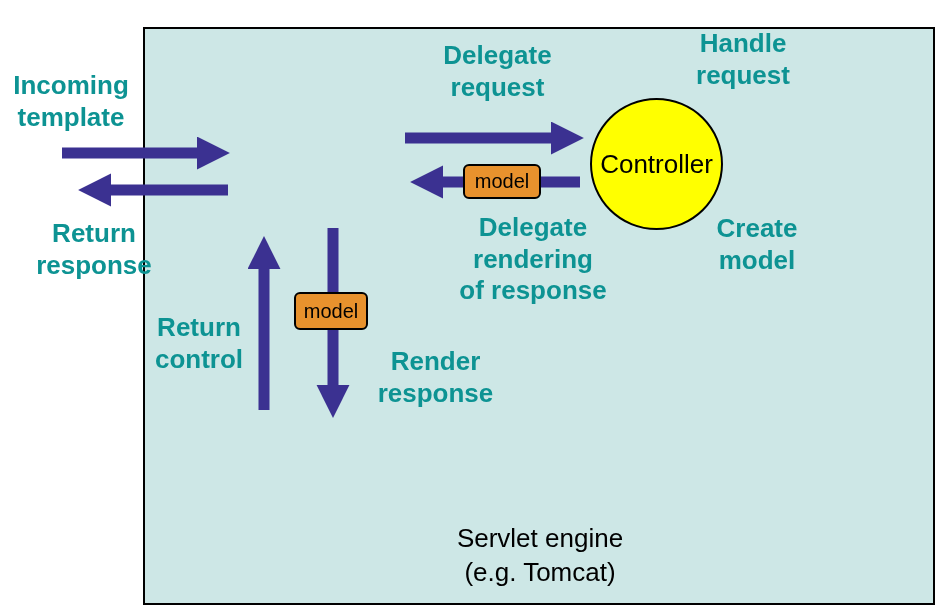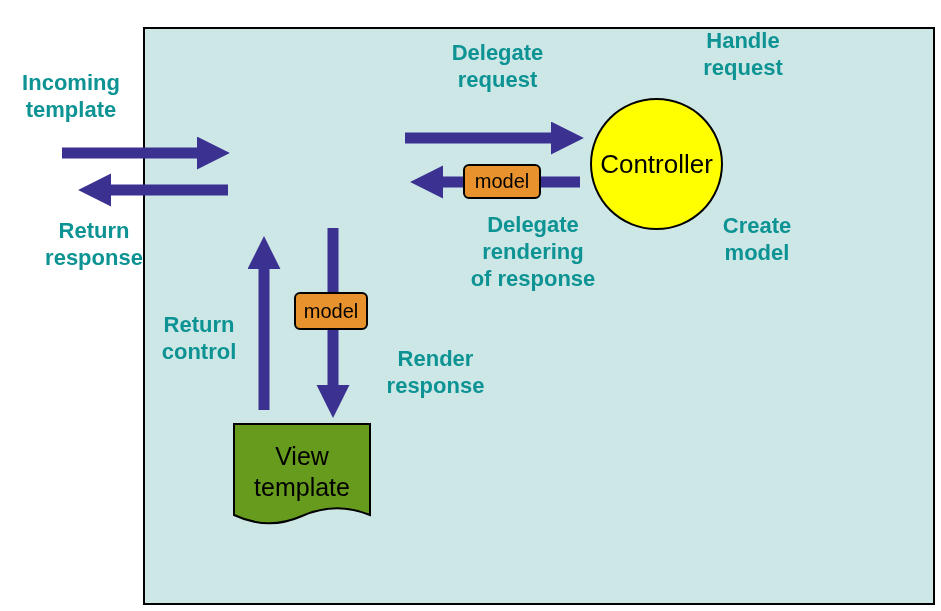--- a/index.html
+++ b/index.html
@@ -40,21 +40,21 @@
   }
   .model-box{
     position:absolute;background:var(--model-bg);border:2px solid #000;border-radius:6px;
     display:flex;align-items:center;justify-content:center;
     font-size:20px;color:#000;
   }
   .model-upper{left:463px;top:164px;width:78px;height:35px;}
   .model-lower{left:294px;top:292px;width:74px;height:38px;}
   .teal-label{
     position:absolute;color:var(--label-teal);font-weight:bold;
-    font-size:22px;line-height:1.22;text-align:center;white-space:pre-line;
+    font-size:26px;line-height:1.22;text-align:center;white-space:pre-line;
   }
   .lbl-incoming{left:2px;top:70px;width:138px;}
   .lbl-return-response{left:18px;top:218px;width:152px;}
   .lbl-delegate-request{left:425px;top:40px;width:145px;}
   .lbl-handle-request{left:678px;top:28px;width:130px;}
   .lbl-delegate-rendering{left:443px;top:212px;width:180px;}
   .lbl-create-model{left:697px;top:213px;width:120px;text-align:center;}
   .lbl-return-control{left:140px;top:312px;width:118px;}
   .lbl-render-response{left:363px;top:346px;width:145px;}
   .engine-caption{
@@ -85,27 +85,20 @@
     <path d="M580,182 L442,182" style="stroke:var(--arrow)" stroke-width="11" fill="none" marker-end="url(#ah)"></path>
 
     <path d="M333,228 L333,386" style="stroke:var(--arrow)" stroke-width="11" fill="none" marker-end="url(#ah)"></path>
 
     <path d="M264,410 L264,268" style="stroke:var(--arrow)" stroke-width="11" fill="none" marker-end="url(#ah)"></path>
   </svg>
 
 
   <div class="controller-circle node-text">Controller</div>
 
-  <div class="view-template">
-    <svg width="138" height="112" viewBox="0 0 138 112" xmlns="http://www.w3.org/2000/svg">
-      <path d="M1,1 L137,1 L137,92 Q103,78 69,93 Q35,108 1,92 Z" style="fill:var(--view-template-bg)" stroke="#000" stroke-width="2"></path>
-    </svg>
-    <div class="node-text">View
-template</div>
-  </div>
 
   <div class="model-box model-upper">model</div>
   <div class="model-box model-lower">model</div>
 
   <div class="teal-label lbl-incoming">Incoming
 template</div>
   <div class="teal-label lbl-return-response">Return
 response</div>
   <div class="teal-label lbl-delegate-request">Delegate
 request</div>
@@ -114,14 +107,16 @@
   <div class="teal-label lbl-delegate-rendering">Delegate
 rendering
 of response</div>
   <div class="teal-label lbl-create-model">Create
 model</div>
   <div class="teal-label lbl-return-control">Return
 control</div>
   <div class="teal-label lbl-render-response">Render
 response</div>
 
+  <div class="engine-caption">Servlet engine
+(e.g. Tomcat)</div>
 
 </div>
 
 </body></html>

